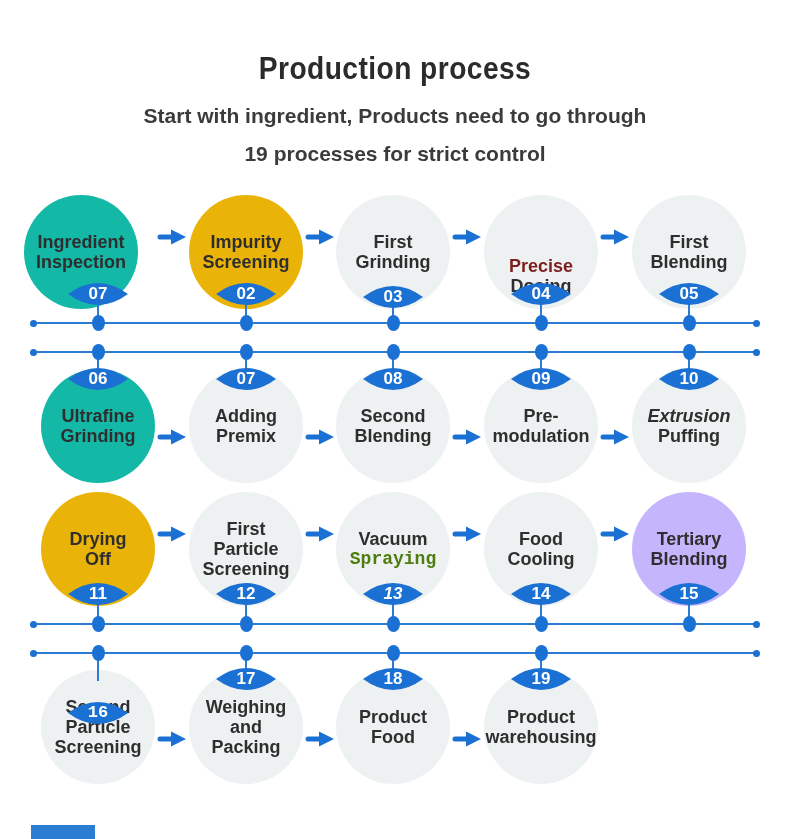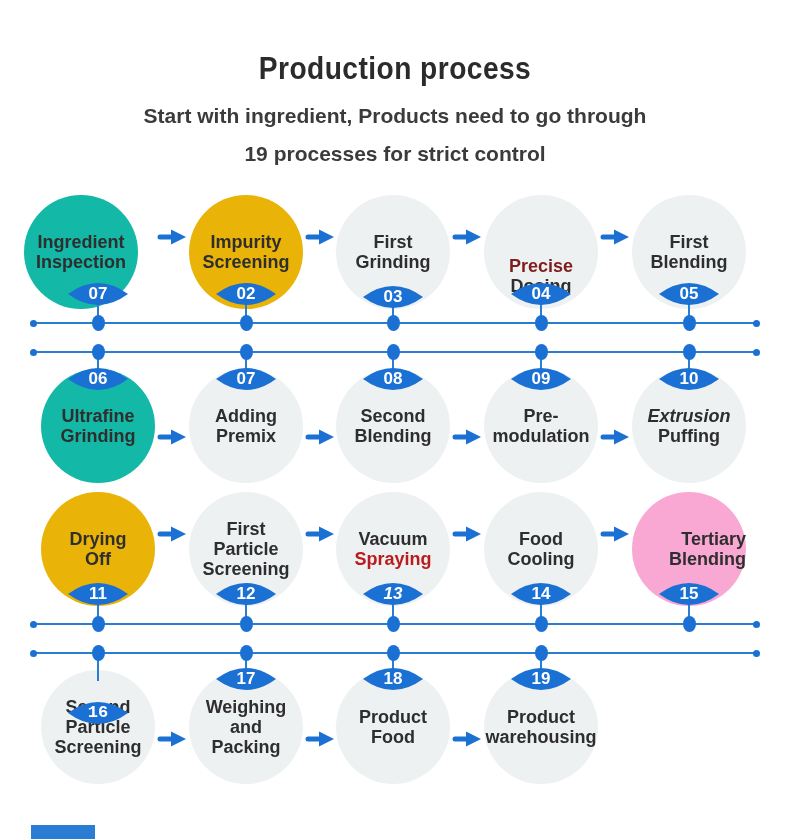--- a/index.html
+++ b/index.html
@@ -93,27 +93,27 @@
         <div class="label-line" style="color: rgb(46, 46, 46);">Drying</div>
         <div class="label-line" style="color: rgb(46, 46, 46);">Off</div>
       </div>
       <div class="circle" style="left: 189px; top: 492px; background: rgb(238, 241, 242);">
         <div class="label-line" style="color: rgb(46, 46, 46);">First</div>
         <div class="label-line" style="color: rgb(46, 46, 46);">Particle</div>
         <div class="label-line" style="color: rgb(46, 46, 46);">Screening</div>
       </div>
       <div class="circle" style="left: 336px; top: 492px; background: rgb(238, 241, 242);">
         <div class="label-line" style="color: rgb(46, 46, 46);">Vacuum</div>
-        <div class="label-line" style="color: #b91c1c;">Spraying</div>
+        <div class="label-line" style="color: #4d7c0f; font-family: Liberation Mono, monospace;">Spraying</div>
       </div>
       <div class="circle" style="left: 484px; top: 492px; background: rgb(238, 241, 242);">
         <div class="label-line" style="color: rgb(46, 46, 46);">Food</div>
         <div class="label-line" style="color: rgb(46, 46, 46);">Cooling</div>
       </div>
-      <div class="circle" style="left: 632px; top: 492px; background: #f9a8d4; align-items: flex-end;">
+      <div class="circle" style="left: 632px; top: 492px; background: #c4b5fd;">
         <div class="label-line" style="color: rgb(46, 46, 46);">Tertiary</div>
         <div class="label-line" style="color: rgb(46, 46, 46);">Blending</div>
       </div>
       <div class="circle" style="left: 41px; top: 670px; background: rgb(238, 241, 242);">
         <div class="label-line" style="color: rgb(46, 46, 46);">Second</div>
         <div class="label-line" style="color: rgb(46, 46, 46);">Particle</div>
         <div class="label-line" style="color: rgb(46, 46, 46);">Screening</div>
       </div>
       <div class="circle" style="left: 189px; top: 670px; background: rgb(238, 241, 242);">
         <div class="label-line" style="color: rgb(46, 46, 46);">Weighing</div>

